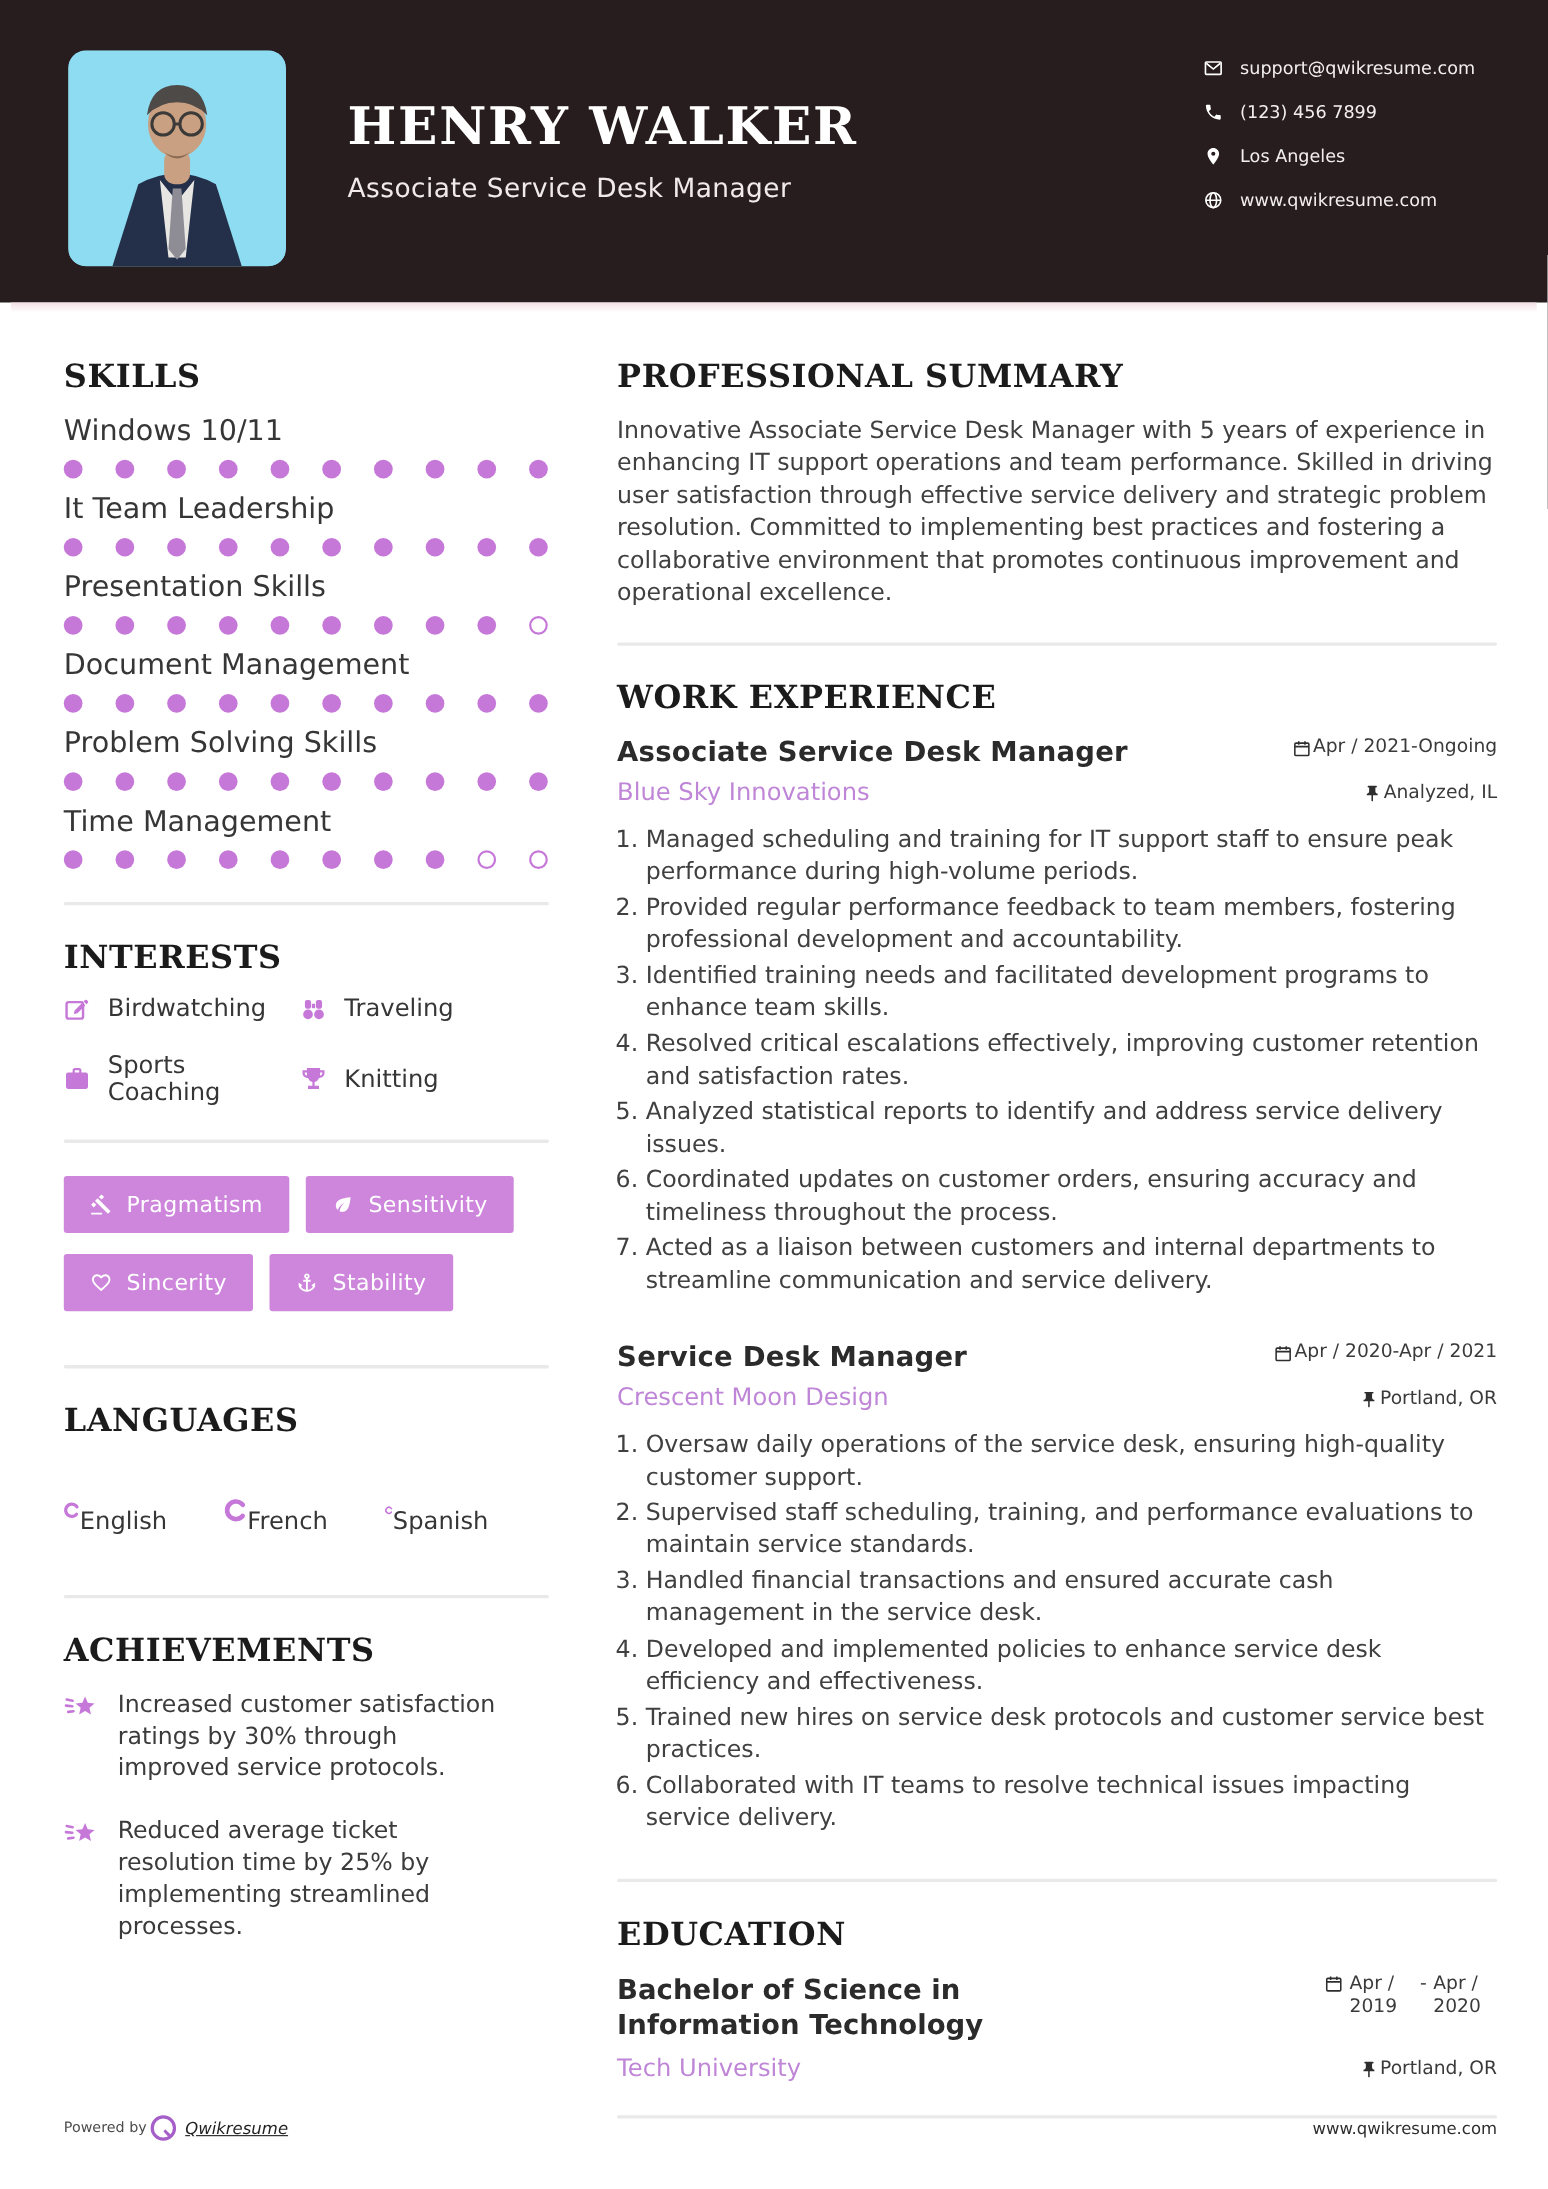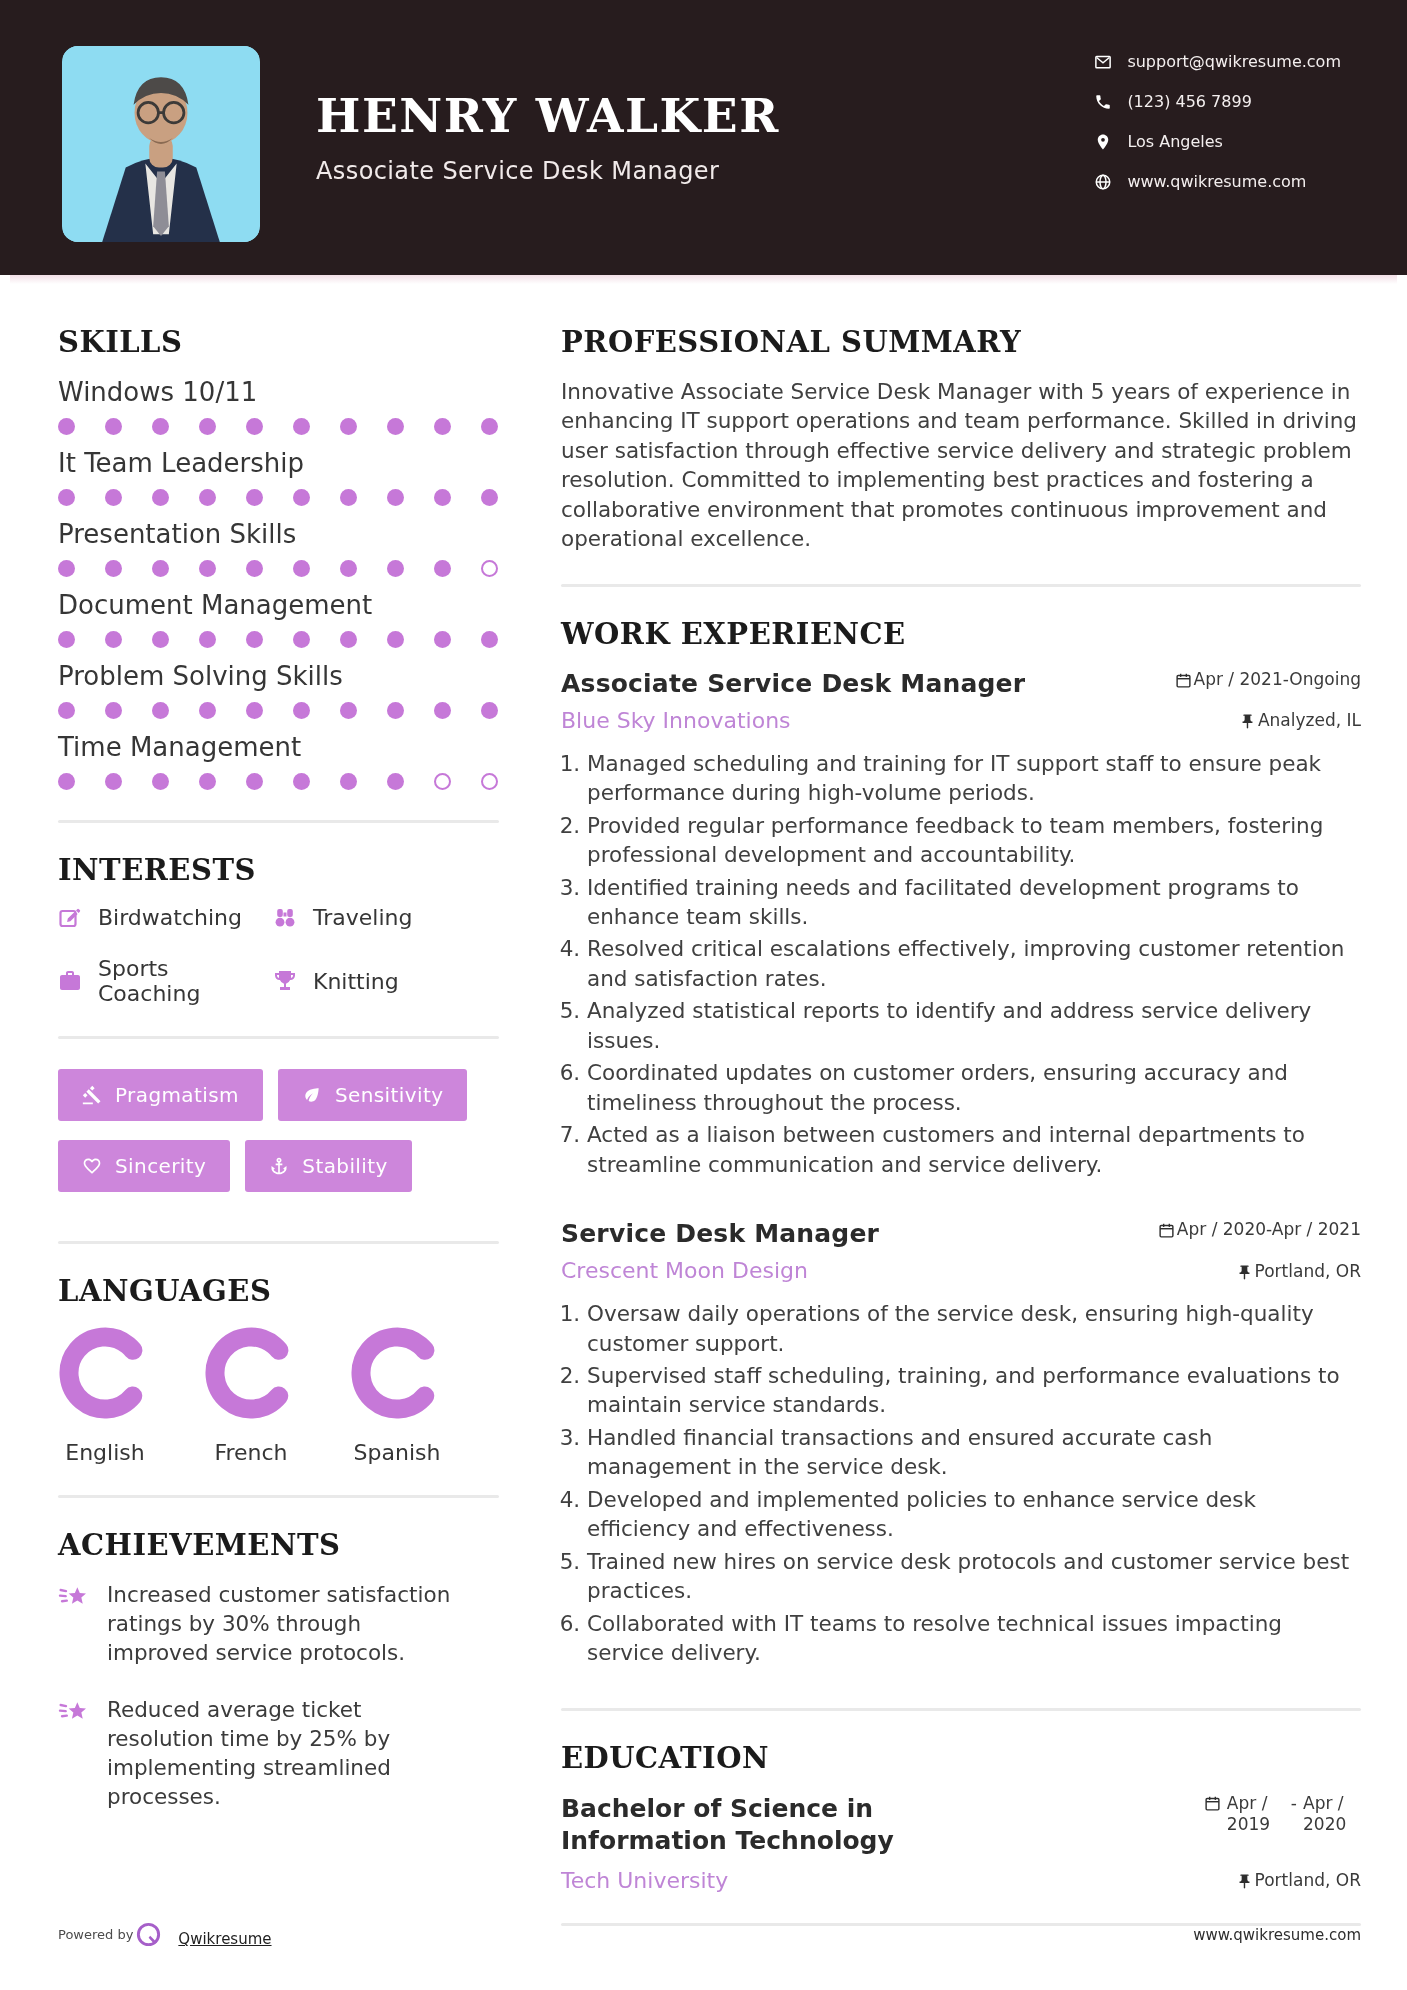--- a/index.html
+++ b/index.html
@@ -52,21 +52,21 @@
 
   
   .pills{display:flex;flex-wrap:wrap;}
   .pill{display:inline-flex;align-items:center;gap:13px;background:var(--accent-pill,#cd86db);
     color:#ffffff;font-size:20px;letter-spacing:.4px;padding:14px 24px;border-radius:3px;margin:0 15px 19px 0;}
   .pill .picon{width:20px;height:20px;flex:none;color:#fff;}
   .picon svg{width:100%;height:100%;display:block;}
 
   
   .langs{display:flex;gap:52px;margin-top:10px;}
-  .lang{display:flex;flex-direction:column;align-items:center;width:94px;}
+  .lang{display:flex;flex-direction:row;align-items:center;width:94px;}
   .lang svg{width:94px;height:94px;display:block;}
   .lang-label{margin-top:20px;font-size:22px;color:#363636;}
 
   
   .ach-item{display:flex;align-items:flex-start;gap:17px;margin-bottom:28px;}
   .ach-icon{width:32px;height:32px;color:var(--accent,#c678d8);flex:none;margin-top:2px;}
   .ach-icon svg{width:100%;height:100%;display:block;}
   .ach-text{font-size:21.5px;line-height:1.35;color:#3b3b3b;max-width:350px;}
 
   
@@ -83,21 +83,21 @@
   .bullets li{font-size:21.5px;line-height:1.37;color:#404040;margin-bottom:3px;}
   .edu-head{display:flex;justify-content:space-between;align-items:flex-start;}
   .edu-degree{font-size:25px;font-weight:600;color:#2b2b2b;max-width:420px;line-height:1.3;}
   .date-stack{display:inline-block;width:58px;line-height:1.25;white-space:normal;text-align:left;}
   .edu-meta-dates{display:flex;gap:6px;align-items:flex-start;}
   .edu-desc{font-size:21.5px;color:#404040;margin-top:20px;}
 
   
   .footer{position:absolute;left:58px;right:46px;bottom:42px;display:flex;align-items:center;}
   .powered{font-size:13px;color:#4c4c4c;margin-right:2px;}
-  .brand{display:flex;align-items:flex-end;gap:16px;}
+  .brand{display:flex;align-items:center;gap:6px;font-style:italic;}
   .brand-logo{width:27px;height:27px;color:#a65fc9;}
   .brand-logo svg{width:100%;height:100%;display:block;}
   .brand-name{font-size:15px;color:#1f1f1f;text-decoration:underline;font-weight:500;}
   .site{margin-left:auto;font-size:15px;color:#2e2e2e;}
 </style>
 </head>
 <body>
 
 <div class="page">
 

